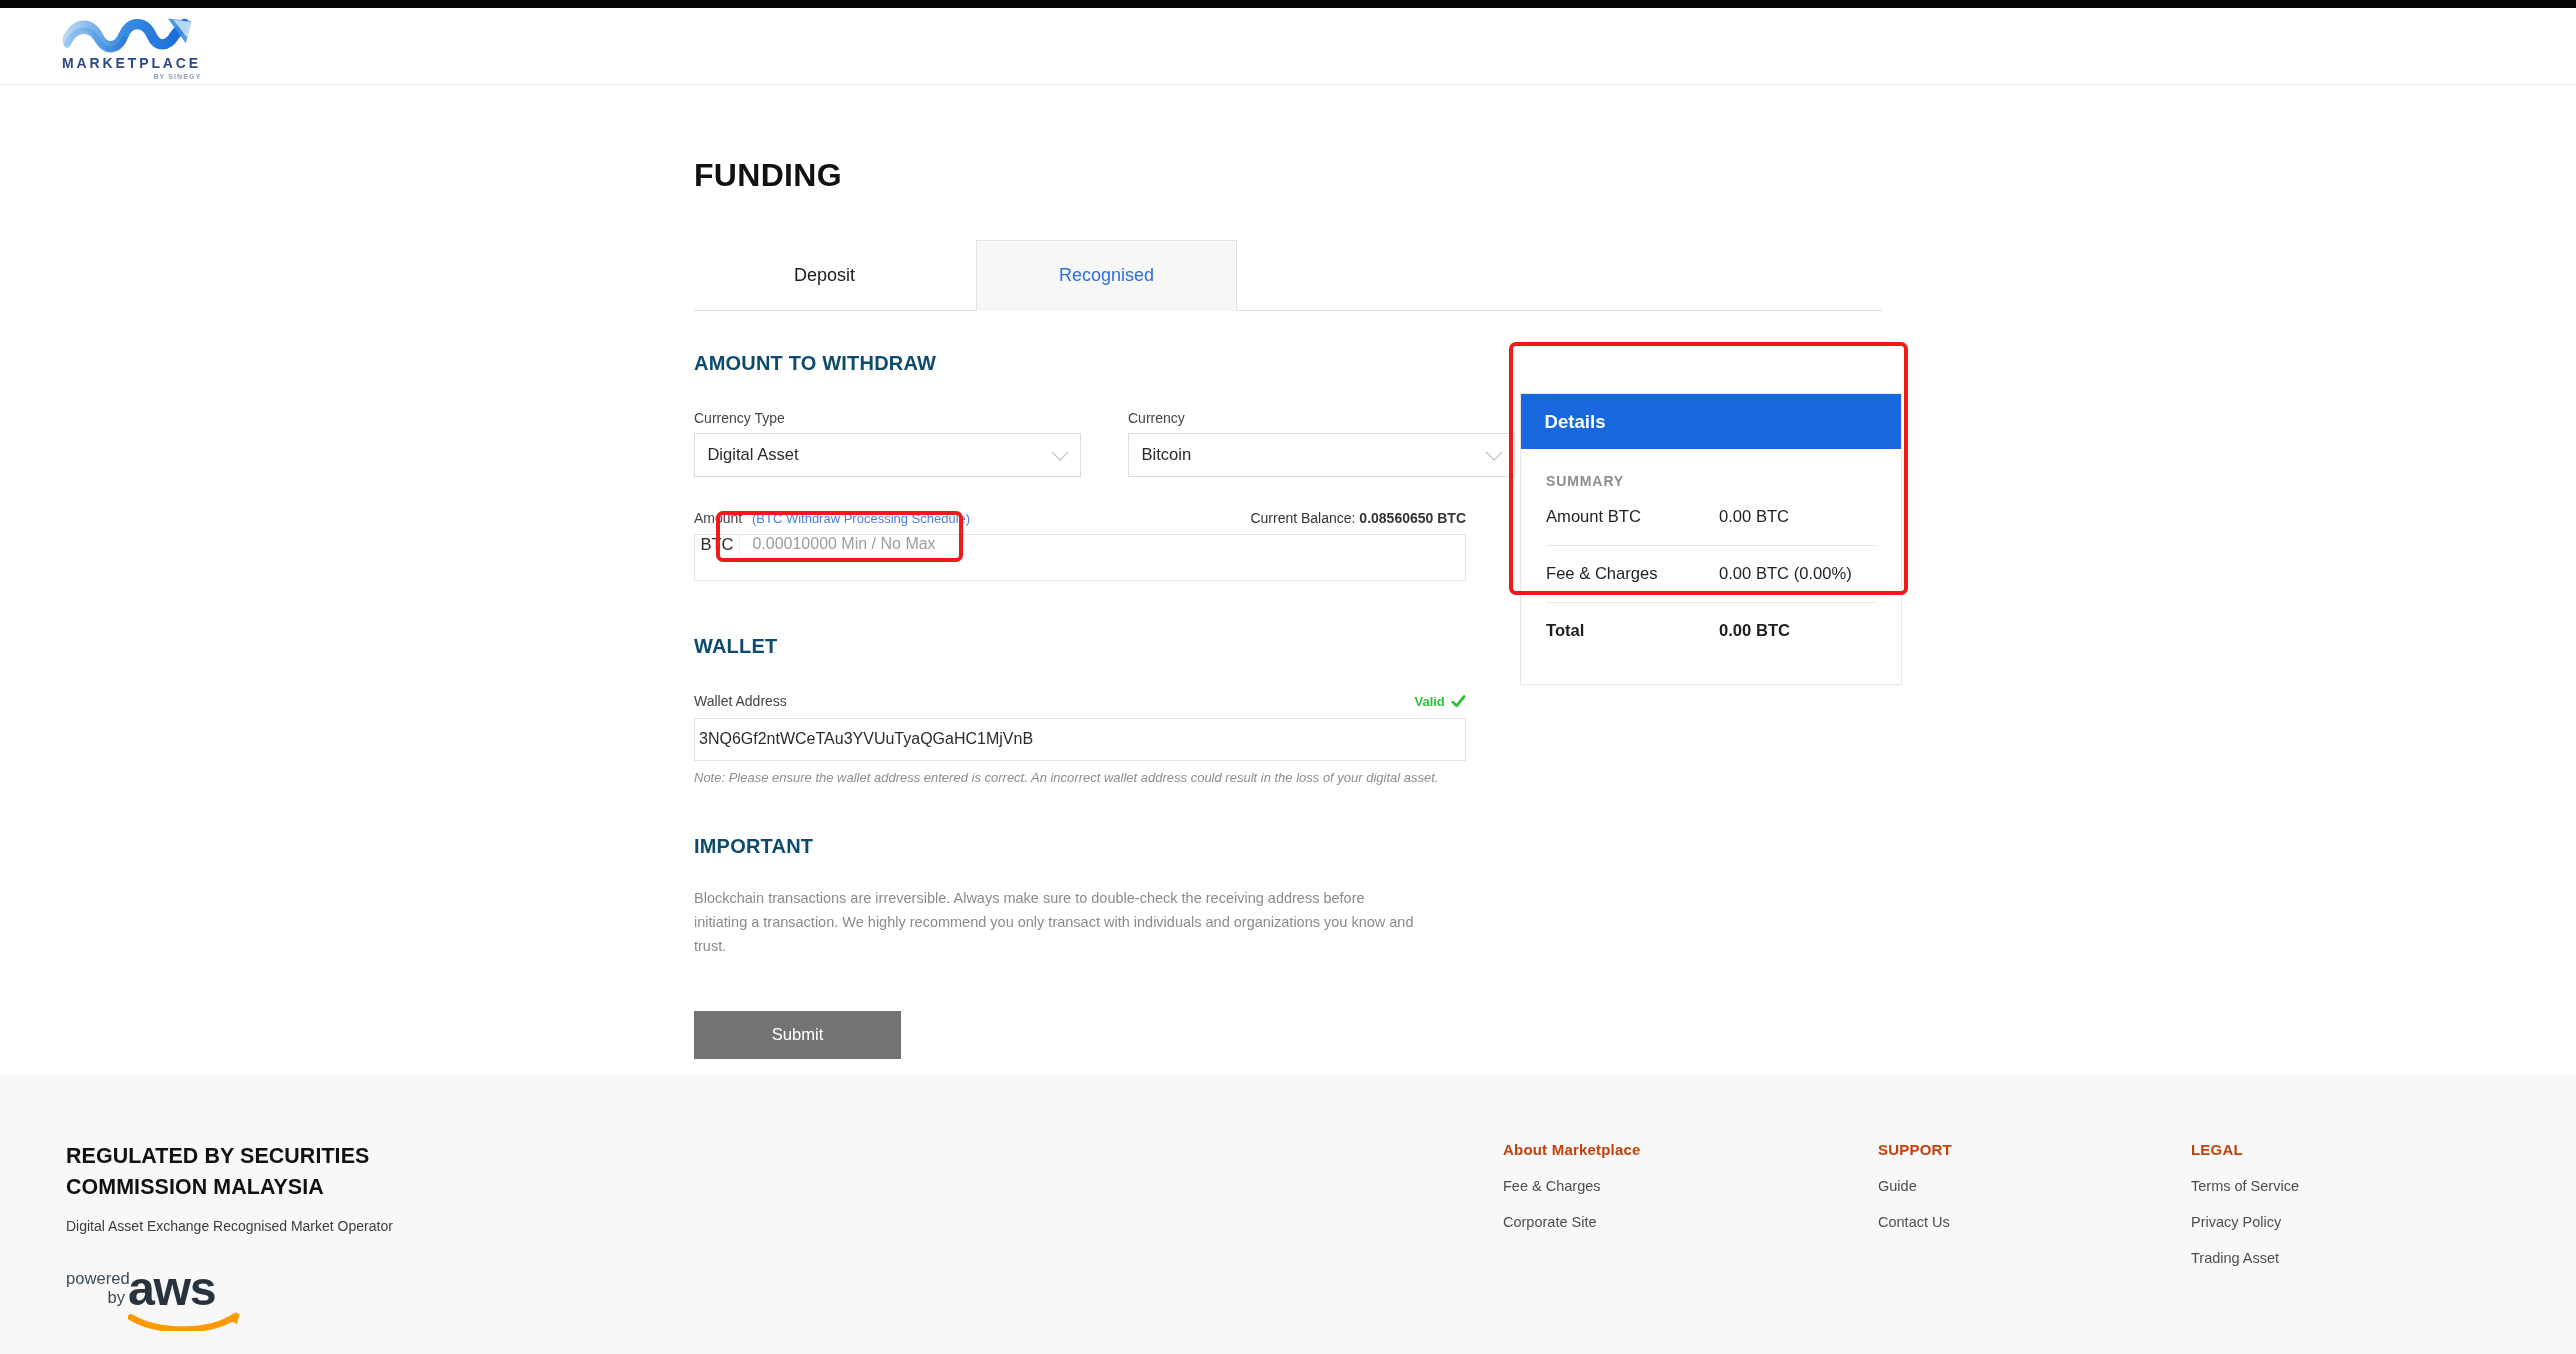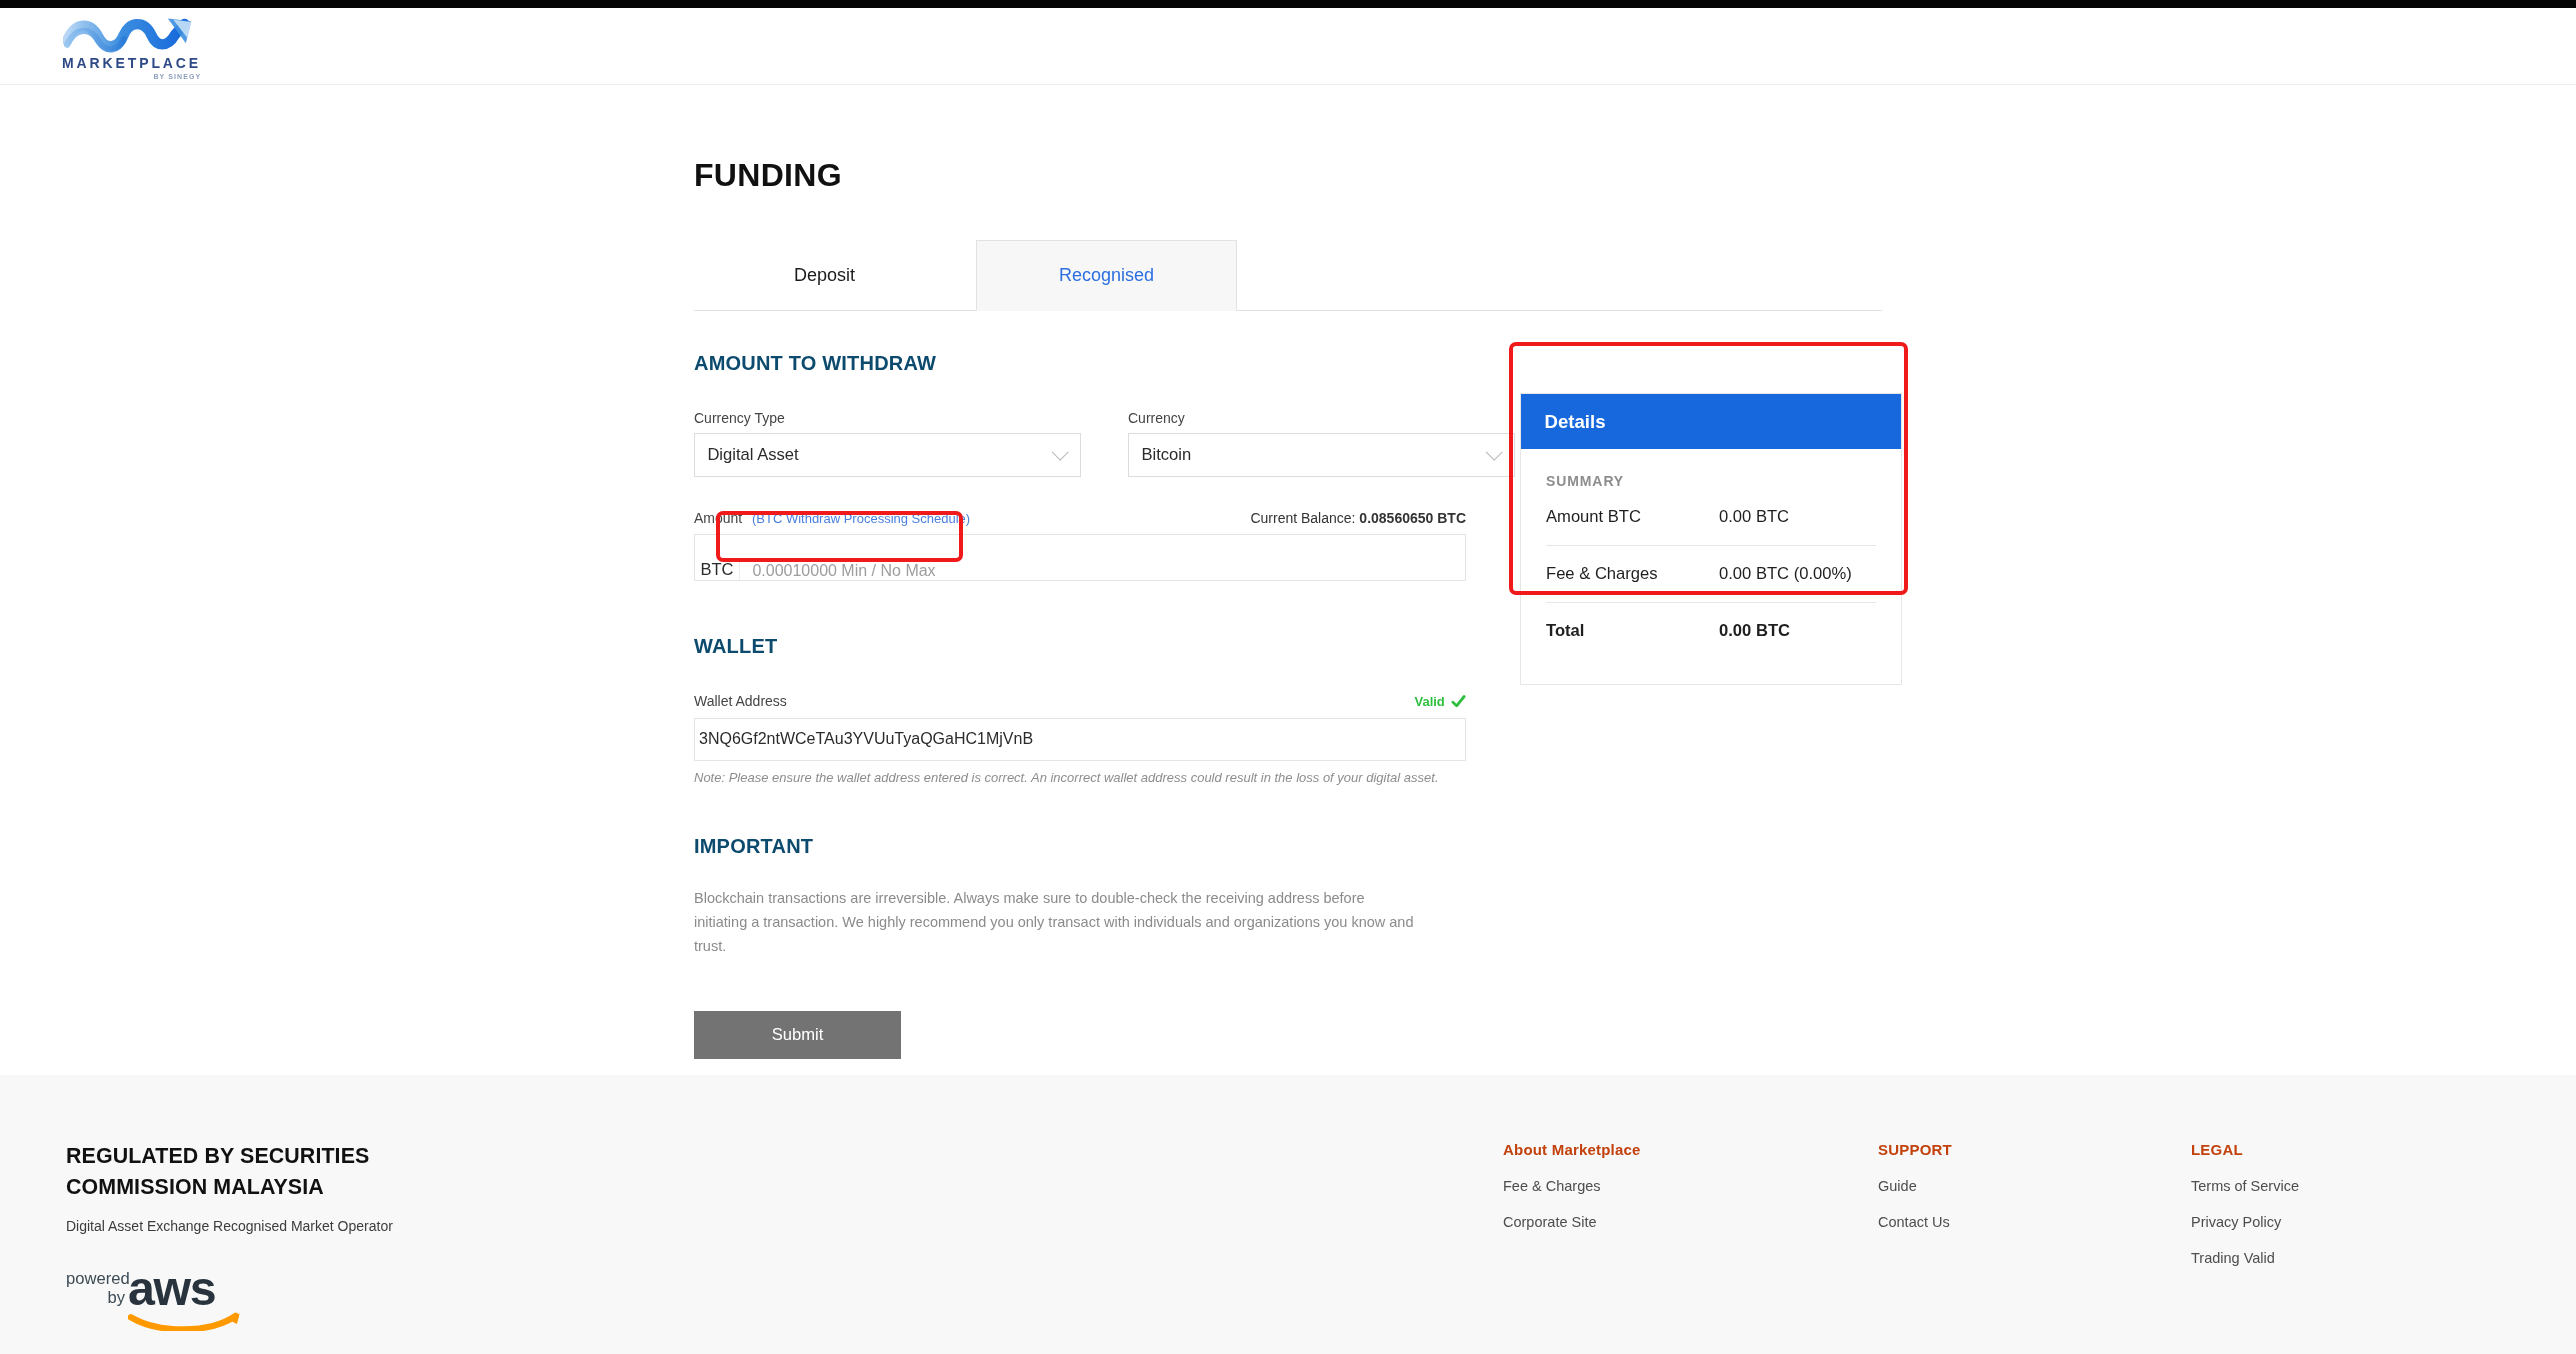--- a/index.html
+++ b/index.html
@@ -81,21 +81,21 @@
 
   .amount-block { margin-top:33px; position:relative; }
   .amount-head { display:flex; align-items:baseline; width:772px; }
   .amount-label { font-size:14px; color:#444; }
   .schedule-link { font-size:13px; color:#4a7fe0; margin-left:9.7px; cursor:pointer; }
   .balance { margin-left:auto; font-size:14px; color:#333; white-space:nowrap; }
   .balance b { font-weight:700; }
 
   .amount-input-wrap {
     margin-top:8.3px; width:772px; height:47px; border:1.4px solid #e4e4e4; background:#fff;
-    display:flex; align-items:flex-end;
+    display:flex; align-items:flex-start;
   }
   .amount-prefix {
     width:30px; min-width:30px; display:flex; align-items:center; justify-content:center;
     font-size:16.6px; color:#2b2b2b; border-right:1.4px solid #ededed; padding:0 7px; box-sizing:content-box;
   }
   .amount-input {
     flex:1; border:none; outline:none; padding:0 12.4px; font-size:16px; color:#2b2b2b;
     font-family:"Liberation Sans", sans-serif; background:transparent;
   }
   .amount-input::placeholder { color:#9d9d9d; }
@@ -347,18 +347,18 @@
     <div class="foot-col c2">
       <div class="foot-col-title">SUPPORT</div>
       <div class="foot-link">Guide</div>
       <div class="foot-link">Contact Us</div>
     </div>
 
     <div class="foot-col c3">
       <div class="foot-col-title">LEGAL</div>
       <div class="foot-link">Terms of Service</div>
       <div class="foot-link">Privacy Policy</div>
-      <div class="foot-link">Trading Valid</div>
+      <div class="foot-link">Trading Asset</div>
     </div>
   </div>
 
 </div>
 
 
 </body></html>

